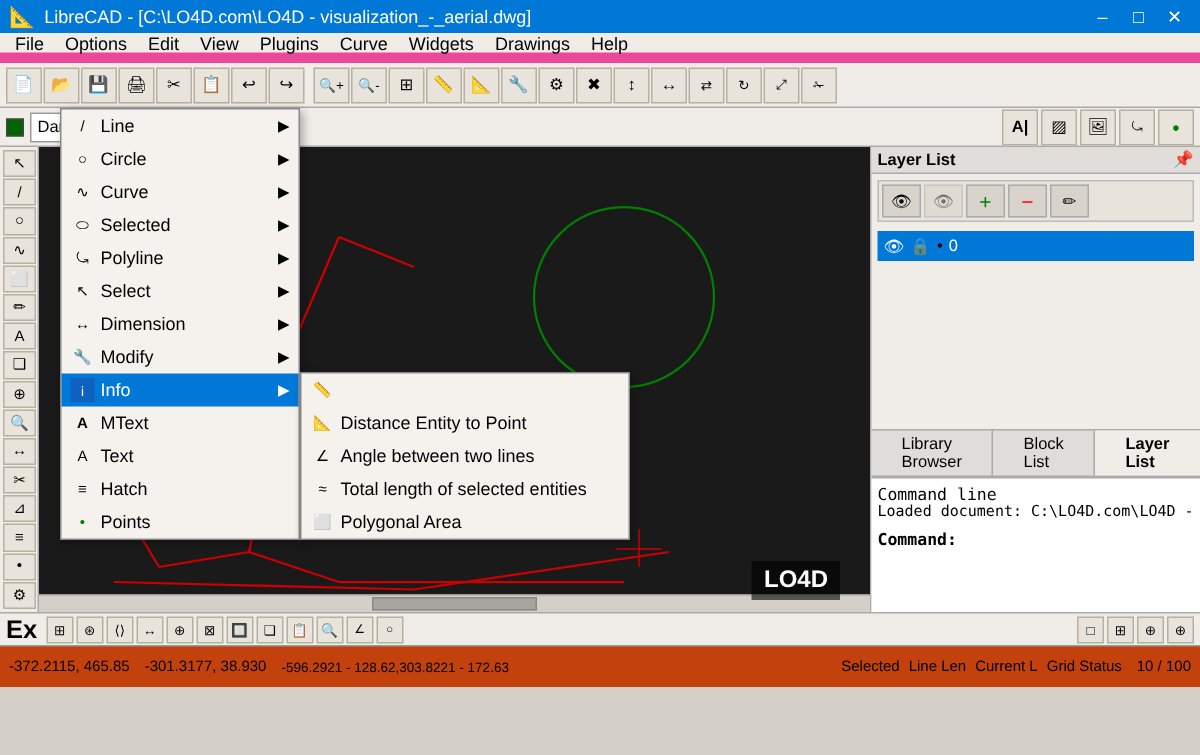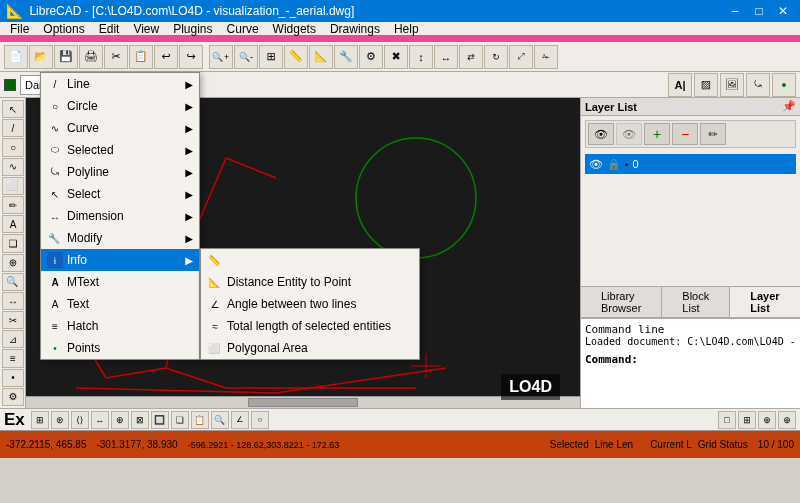--- a/index.html
+++ b/index.html
@@ -591,17 +591,17 @@
   </div>
 </div>
 
 <div id="status-bar">
   <span>-372.2115, 465.85</span>
   <span>-301.3177, 38.930</span>
   <span style="font-size:9px">-596.2921 - 128.62,303.8221 - 172.63</span>
   <div style="margin-left:auto;display:flex;align-items:center">
     <span style="font-size:10px">Selected</span>
     <span style="font-size:10px;margin-left:6px">Line Len</span>
-    <span style="font-size:10px;margin-left:17px">Current L</span>
+    <span style="font-size:10px;margin-left:6px">Current L</span>
     <span style="font-size:10px;margin-left:6px">Grid Status</span>
     <span style="font-size:10px;margin-left:10px">10 / 100</span>
   </div>
 </div>
 
 </body></html>

